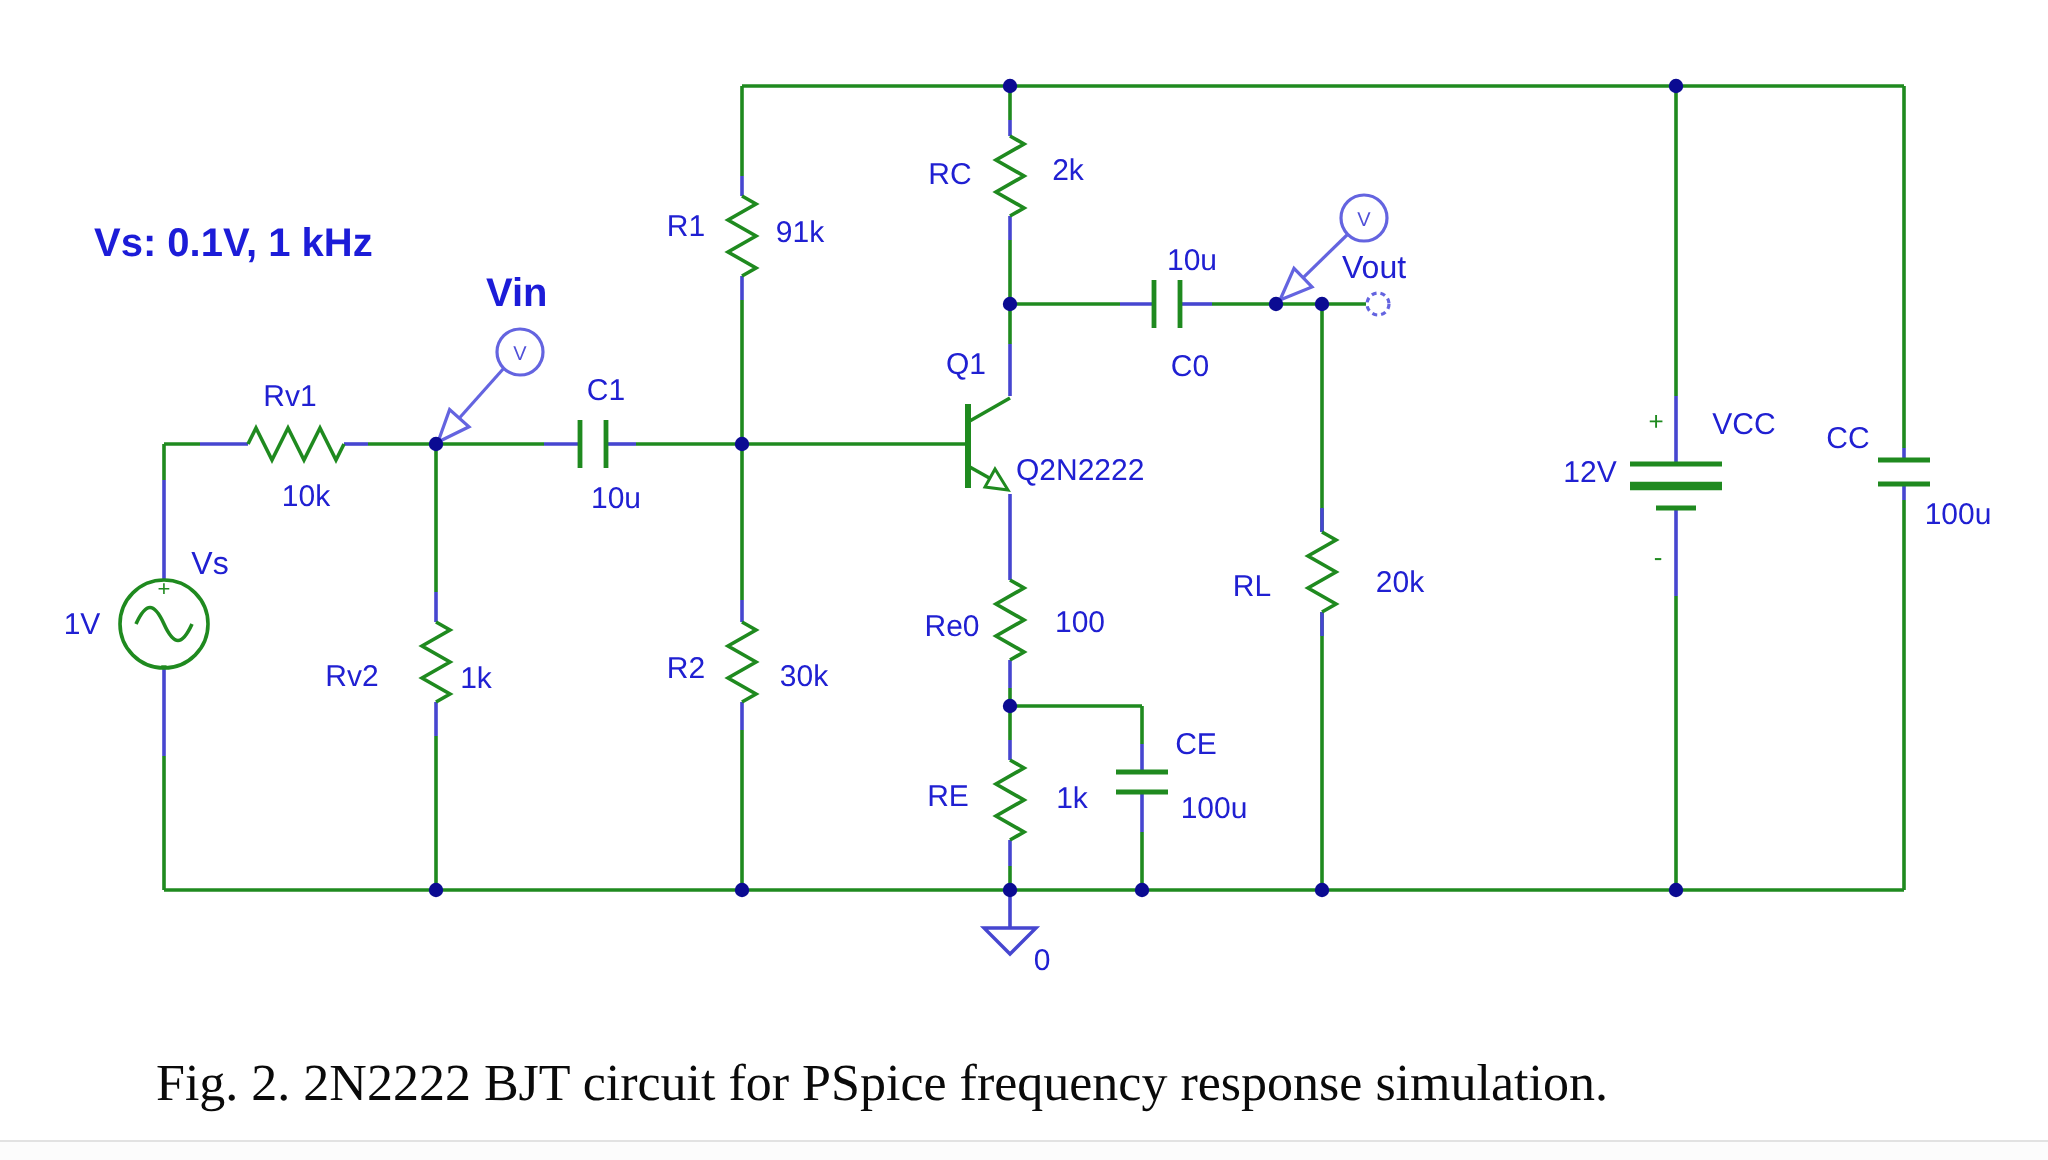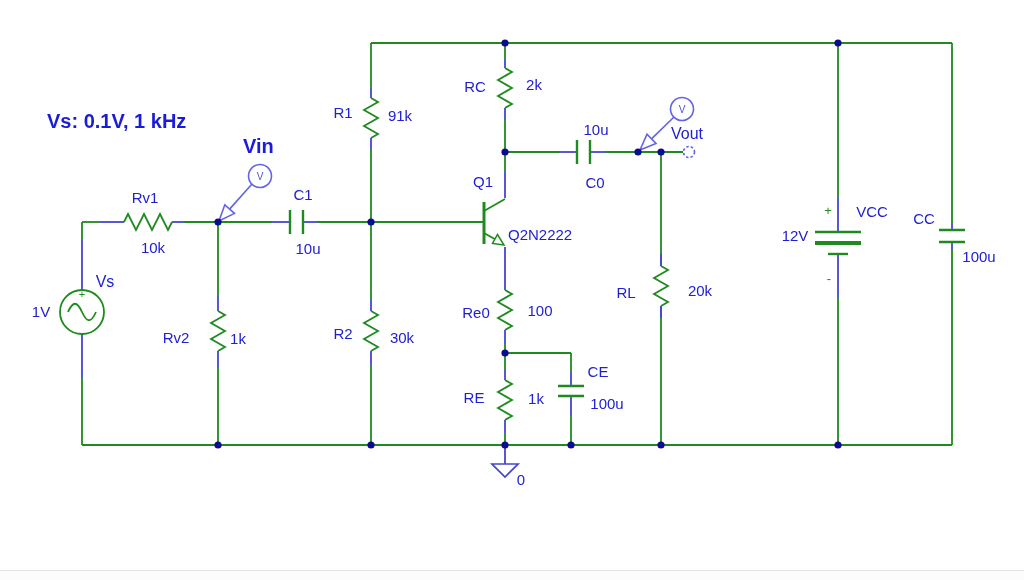--- a/index.html
+++ b/index.html
@@ -194,15 +194,16 @@
     <text class="lbl" x="607" y="409" text-anchor="middle">100u</text>
     <text class="lbl" x="795" y="241" text-anchor="middle">12V</text>
     <text class="lbl" x="872" y="217" text-anchor="middle">VCC</text>
     <text class="sign" x="828" y="215" text-anchor="middle">+</text>
     <text class="sign" x="829" y="283" text-anchor="middle">-</text>
     <text class="lbl" x="924" y="224" text-anchor="middle">CC</text>
     <text class="lbl" x="979" y="262" text-anchor="middle">100u</text>
     <text class="lbl" x="521" y="485" text-anchor="middle">0</text>
   </svg>
 
+  <div id="caption">Fig. 2. 2N2222 BJT circuit for PSpice frequency response simulation.</div>
   <div id="page-edge-line"></div>
   <div id="page-edge-area"></div>
 </div>
 
 </body></html>

